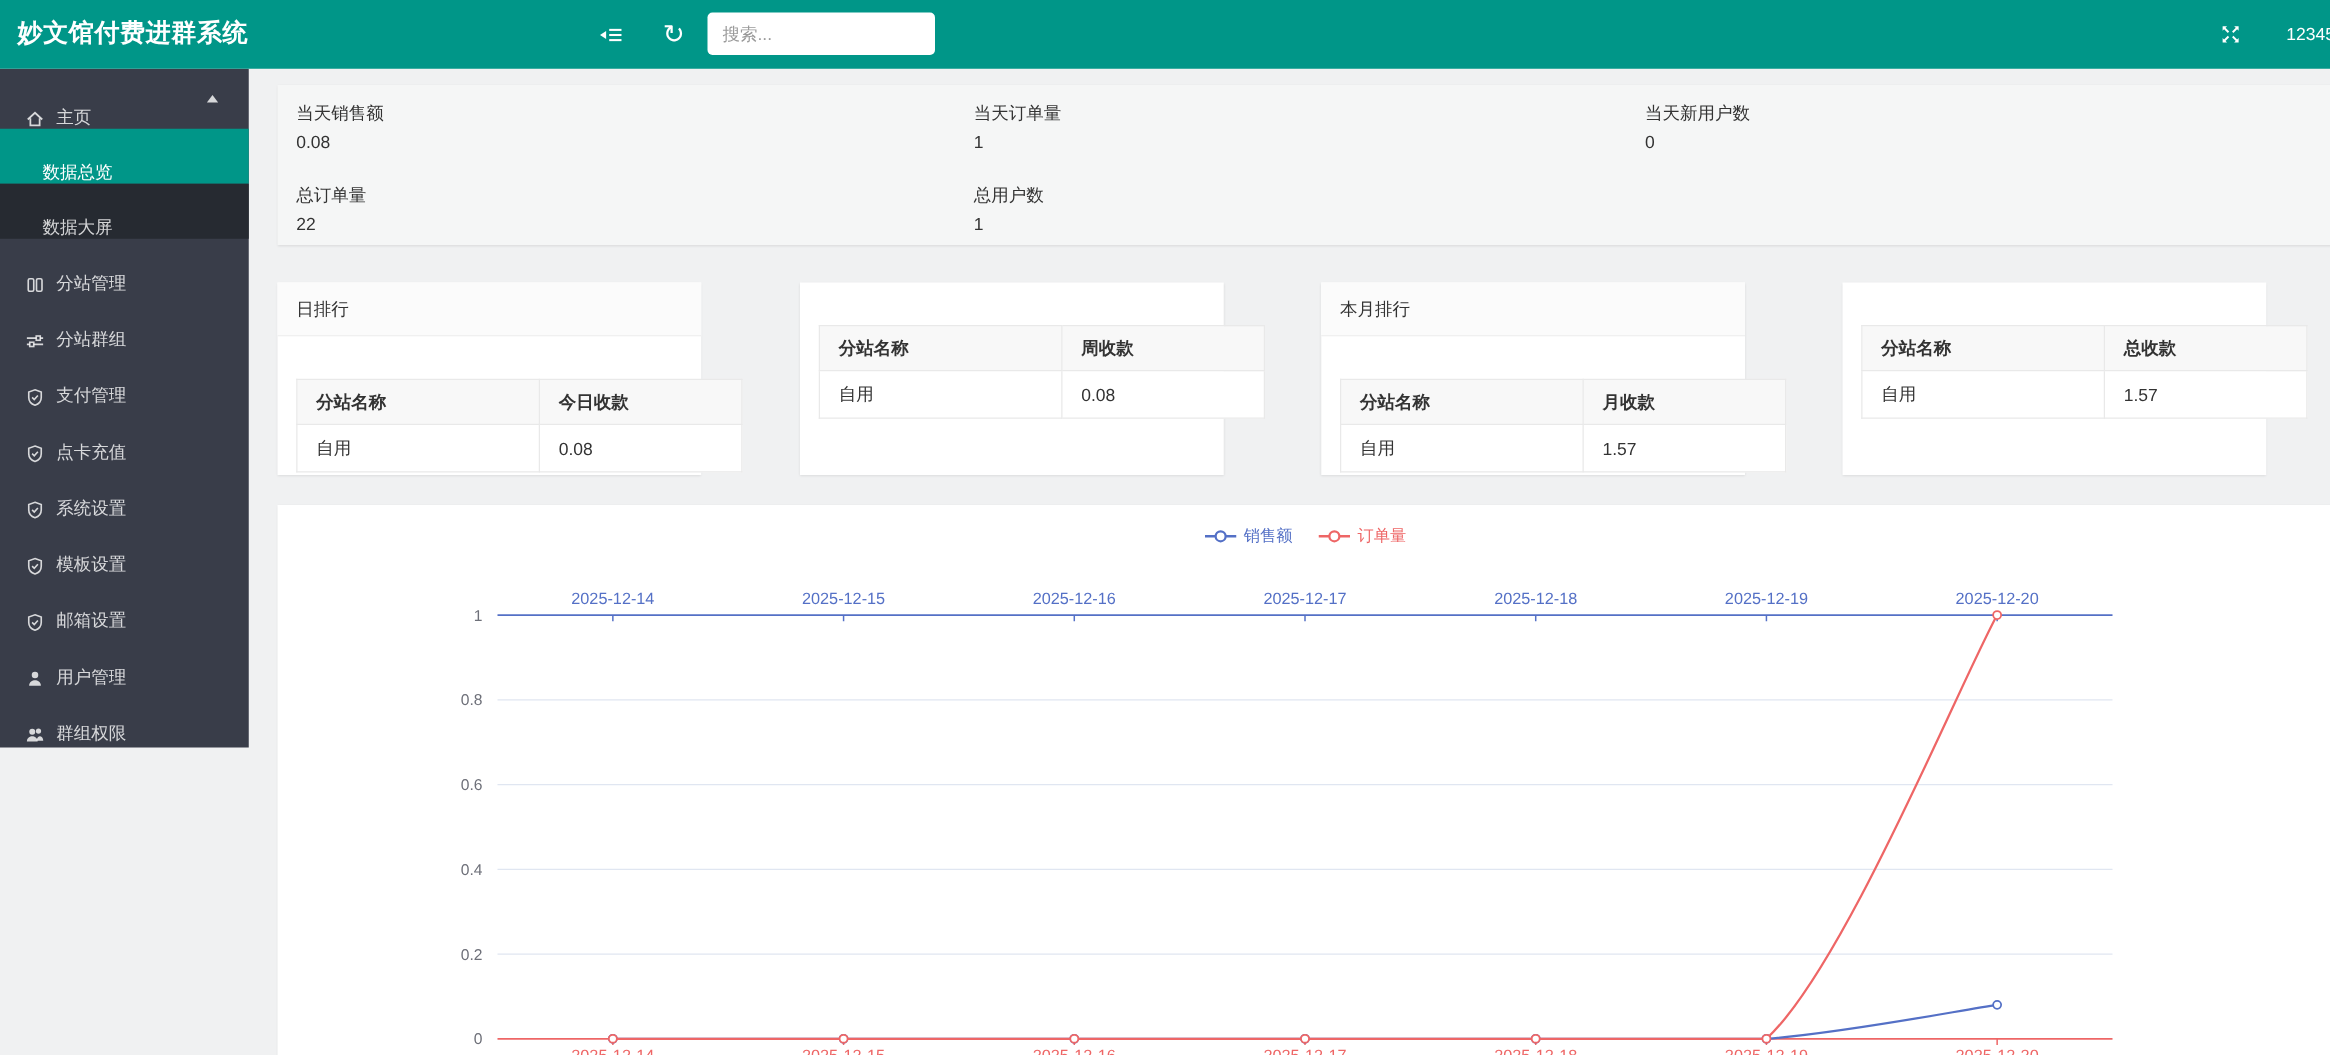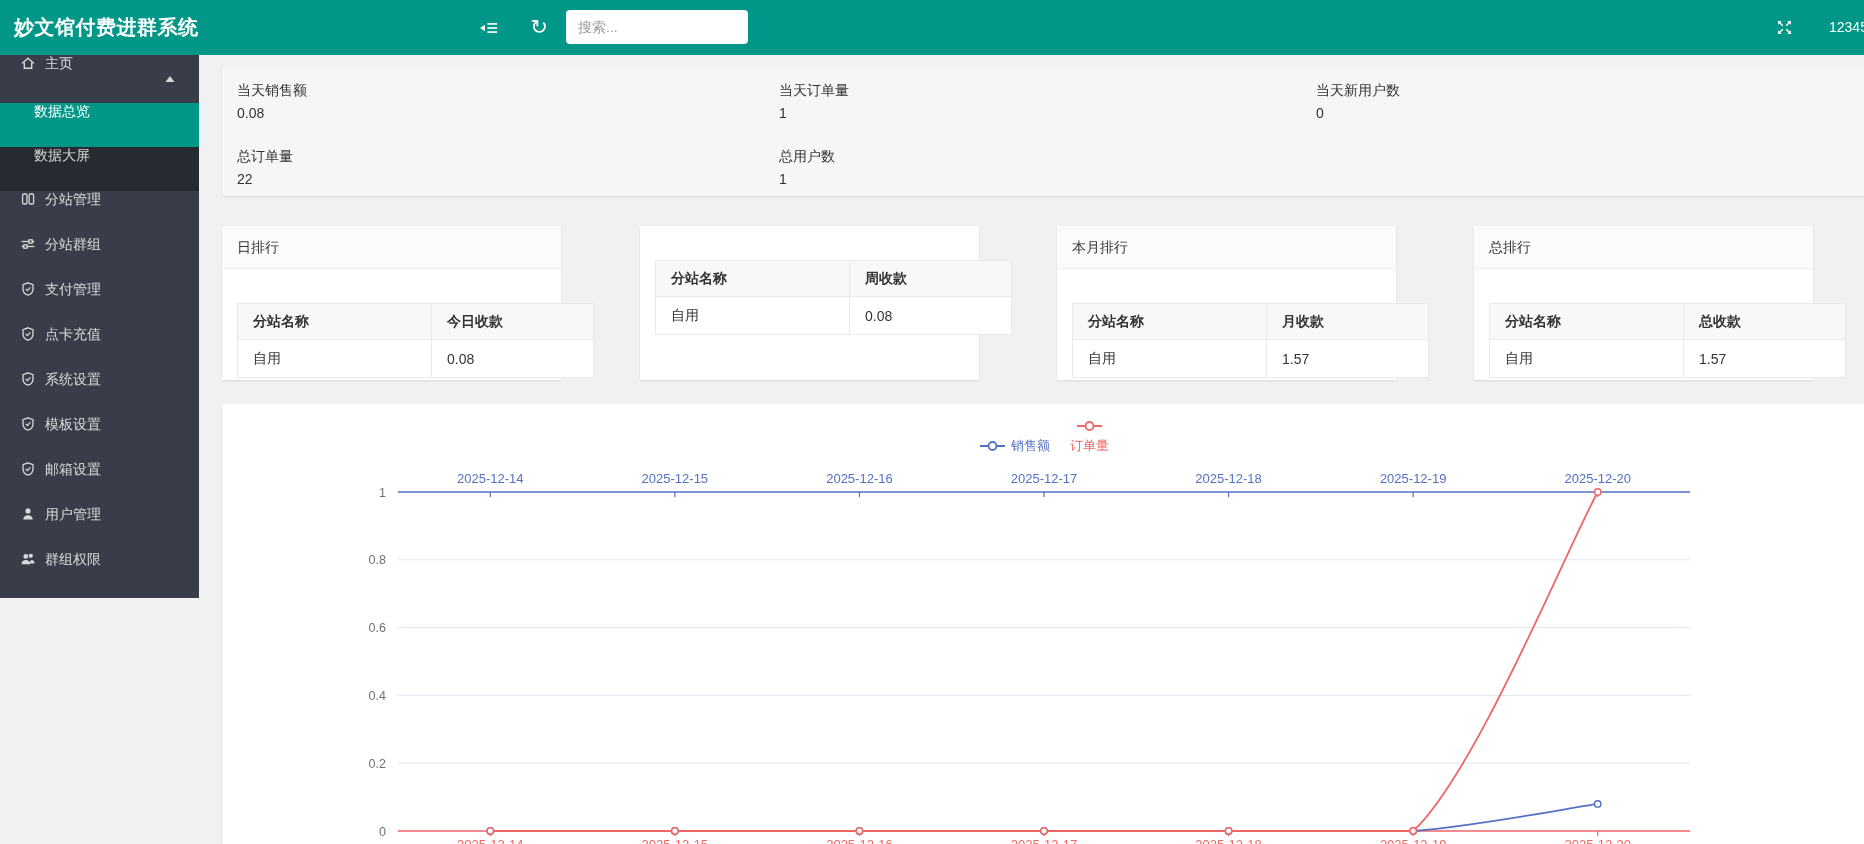--- a/index.html
+++ b/index.html
@@ -12,21 +12,21 @@
   .header{position:absolute;top:0;left:0;width:1864px;height:55px;background:#009688;z-index:20}
   .brand{position:absolute;left:14px;top:0;line-height:55px;color:#fff;font-size:20px;font-weight:bold;letter-spacing:.5px;white-space:nowrap}
   .hdr-btn{position:absolute;top:0;height:55px;width:42px;display:flex;align-items:center;justify-content:center;color:#fff;cursor:pointer}
   .hdr-btn svg{display:block}
   .refresh-glyph{font-size:21px;color:#fff;font-family:"DejaVu Sans",sans-serif;line-height:1}
   .search-box{position:absolute;left:566px;top:10px;width:182px;height:34px;background:#fff;border:none;border-radius:4px;padding:10px 12px;font-size:14px;color:#6d28d9;outline:none;box-sizing:border-box;font-family:inherit}
   .search-box::placeholder{color:#9a9a9a}
   .hdr-user{position:absolute;left:1829px;top:0;line-height:55px;color:#fff;font-size:14px;white-space:nowrap;cursor:pointer}
   
   .sidebar{position:absolute;top:55px;left:0;width:199px;background:#393D49;padding-bottom:2px;z-index:15}
-  .nav-item{height:45px;display:flex;align-items:flex-start;padding-left:20px;font-size:14px;color:rgba(255,255,255,.8);cursor:pointer;position:relative;white-space:nowrap}
+  .nav-item{height:45px;display:flex;align-items:flex-end;padding-left:20px;font-size:14px;color:rgba(255,255,255,.8);cursor:pointer;position:relative;white-space:nowrap}
   .nav-item svg{margin-right:9px;flex:none}
   .nav-parent-home{height:48px}
   .nav-child{height:44px;padding-left:34px;background:#262a31}
   .nav-child.active{background:#009688;color:#fff}
   .caret{position:absolute;right:15px;top:50%;margin-top:-4px}
   
   .content{position:absolute;left:222px;top:0;width:1778px;height:844px}
   .card{position:absolute;background:#fff;box-shadow:0 1px 2px rgba(0,0,0,.1)}
   
   .stats-card{left:0;top:68px;width:1778px;height:128px;background:#f5f6f6;
@@ -37,21 +37,21 @@
   
   .rank-card{top:226px;width:339px;height:154px}
   .rank-head{height:42px;line-height:42px;padding-left:15px;font-size:14px;color:#333;background:#fbfbfb;border-bottom:1px solid #f0f0f0}
   .rank-table{width:357px;margin:34px 15px 0;border-collapse:collapse;font-size:14px;color:#333}
   .rank-table th,.rank-table td{border:1px solid #e9e9e9;text-align:left;padding:0 0 0 15px}
   .rank-table th{height:35px;background:#f8f8f8;font-weight:bold}
   .rank-table th:first-child,.rank-table td:first-child{width:178px}
   .rank-table td{height:37px;background:#fff}
   
   .chart-card{left:0;top:404px;width:1778px;height:500px}
-  .legend{position:absolute;left:176px;top:16px;width:1292px;display:flex;justify-content:center;align-items:flex-end;gap:20px;z-index:2}
+  .legend{position:absolute;left:176px;top:16px;width:1292px;display:flex;justify-content:center;align-items:flex-start;gap:20px;z-index:2}
   .legend-item{display:flex;align-items:center;gap:5px;font-size:13px;color:#333;cursor:pointer}
   .legend-item svg{display:block}
   #chart-svg{position:absolute;left:0;top:0}
   text{font-family:"Liberation Sans","DejaVu Sans",sans-serif}
 </style>
 </head>
 <body>
 
 <div class="header">
   <div class="brand">妙文馆付费进群系统</div>
@@ -251,21 +251,20 @@
           </tr>
       <tr>
           <td>自用</td>
           <td>1.57</td>
           </tr>
     </tbody>
       </table>
   </div>
 
   <div class="card rank-card" style="left:1252px">
-    <div class="rank-head">总排行</div>
     <table class="rank-table">
       <tbody>
           <tr>
             <th>分站名称</th>
           <th>总收款</th>
           </tr>
       <tr>
           <td>自用</td>
           <td>1.57</td>
           </tr>
@@ -275,21 +274,21 @@
 
   <div class="card chart-card">
     <div class="legend">
       <div class="legend-item" style="color: rgb(84, 112, 198);">
         <svg width="27" height="12" viewBox="0 0 27 12">
           <path d="M1 6 H26" stroke="currentColor" stroke-width="2" fill="none"></path>
           <circle cx="13.5" cy="6" r="4" fill="#fff" stroke="currentColor" stroke-width="1.8"></circle>
         </svg>
         <span>销售额</span>
       </div>
-      <div class="legend-item" style="color: rgb(238, 102, 102); flex-direction: column;">
+      <div class="legend-item" style="color: rgb(238, 102, 102);">
         <svg width="27" height="12" viewBox="0 0 27 12">
           <path d="M1 6 H26" stroke="currentColor" stroke-width="2" fill="none"></path>
           <circle cx="13.5" cy="6" r="4" fill="#fff" stroke="currentColor" stroke-width="1.8"></circle>
         </svg>
         <span>订单量</span>
       </div>
     </div>
     <svg id="chart-svg" width="1778" height="470">
         <line x1="176" x2="1468" y1="359.2" y2="359.2" stroke="#E0E6F1" stroke-width="1"></line>
         <line x1="176" x2="1468" y1="291.4" y2="291.4" stroke="#E0E6F1" stroke-width="1"></line>

